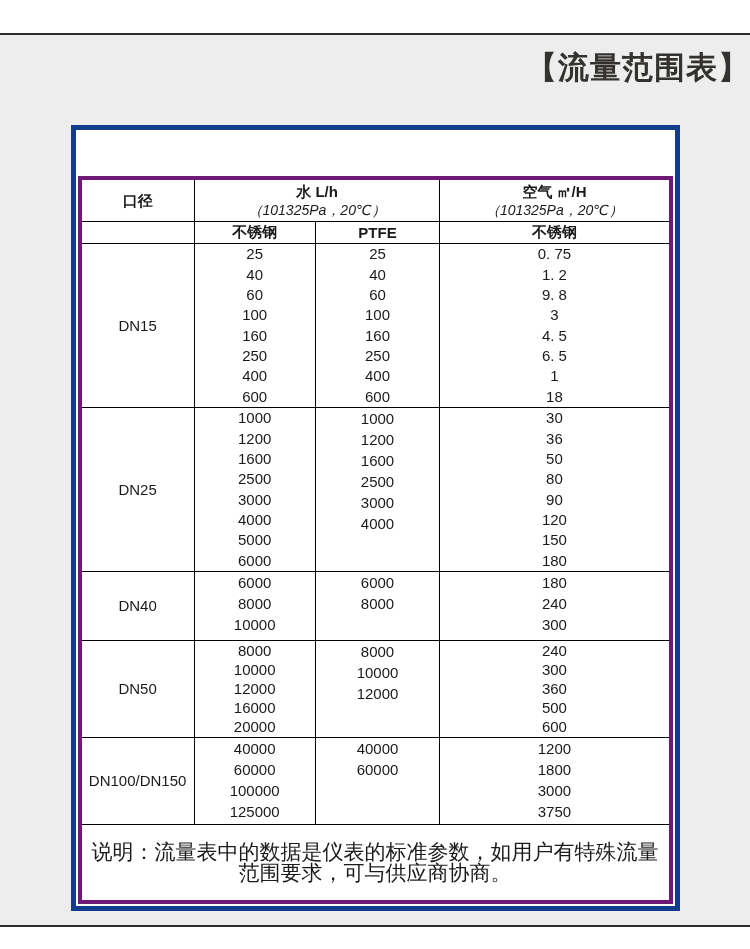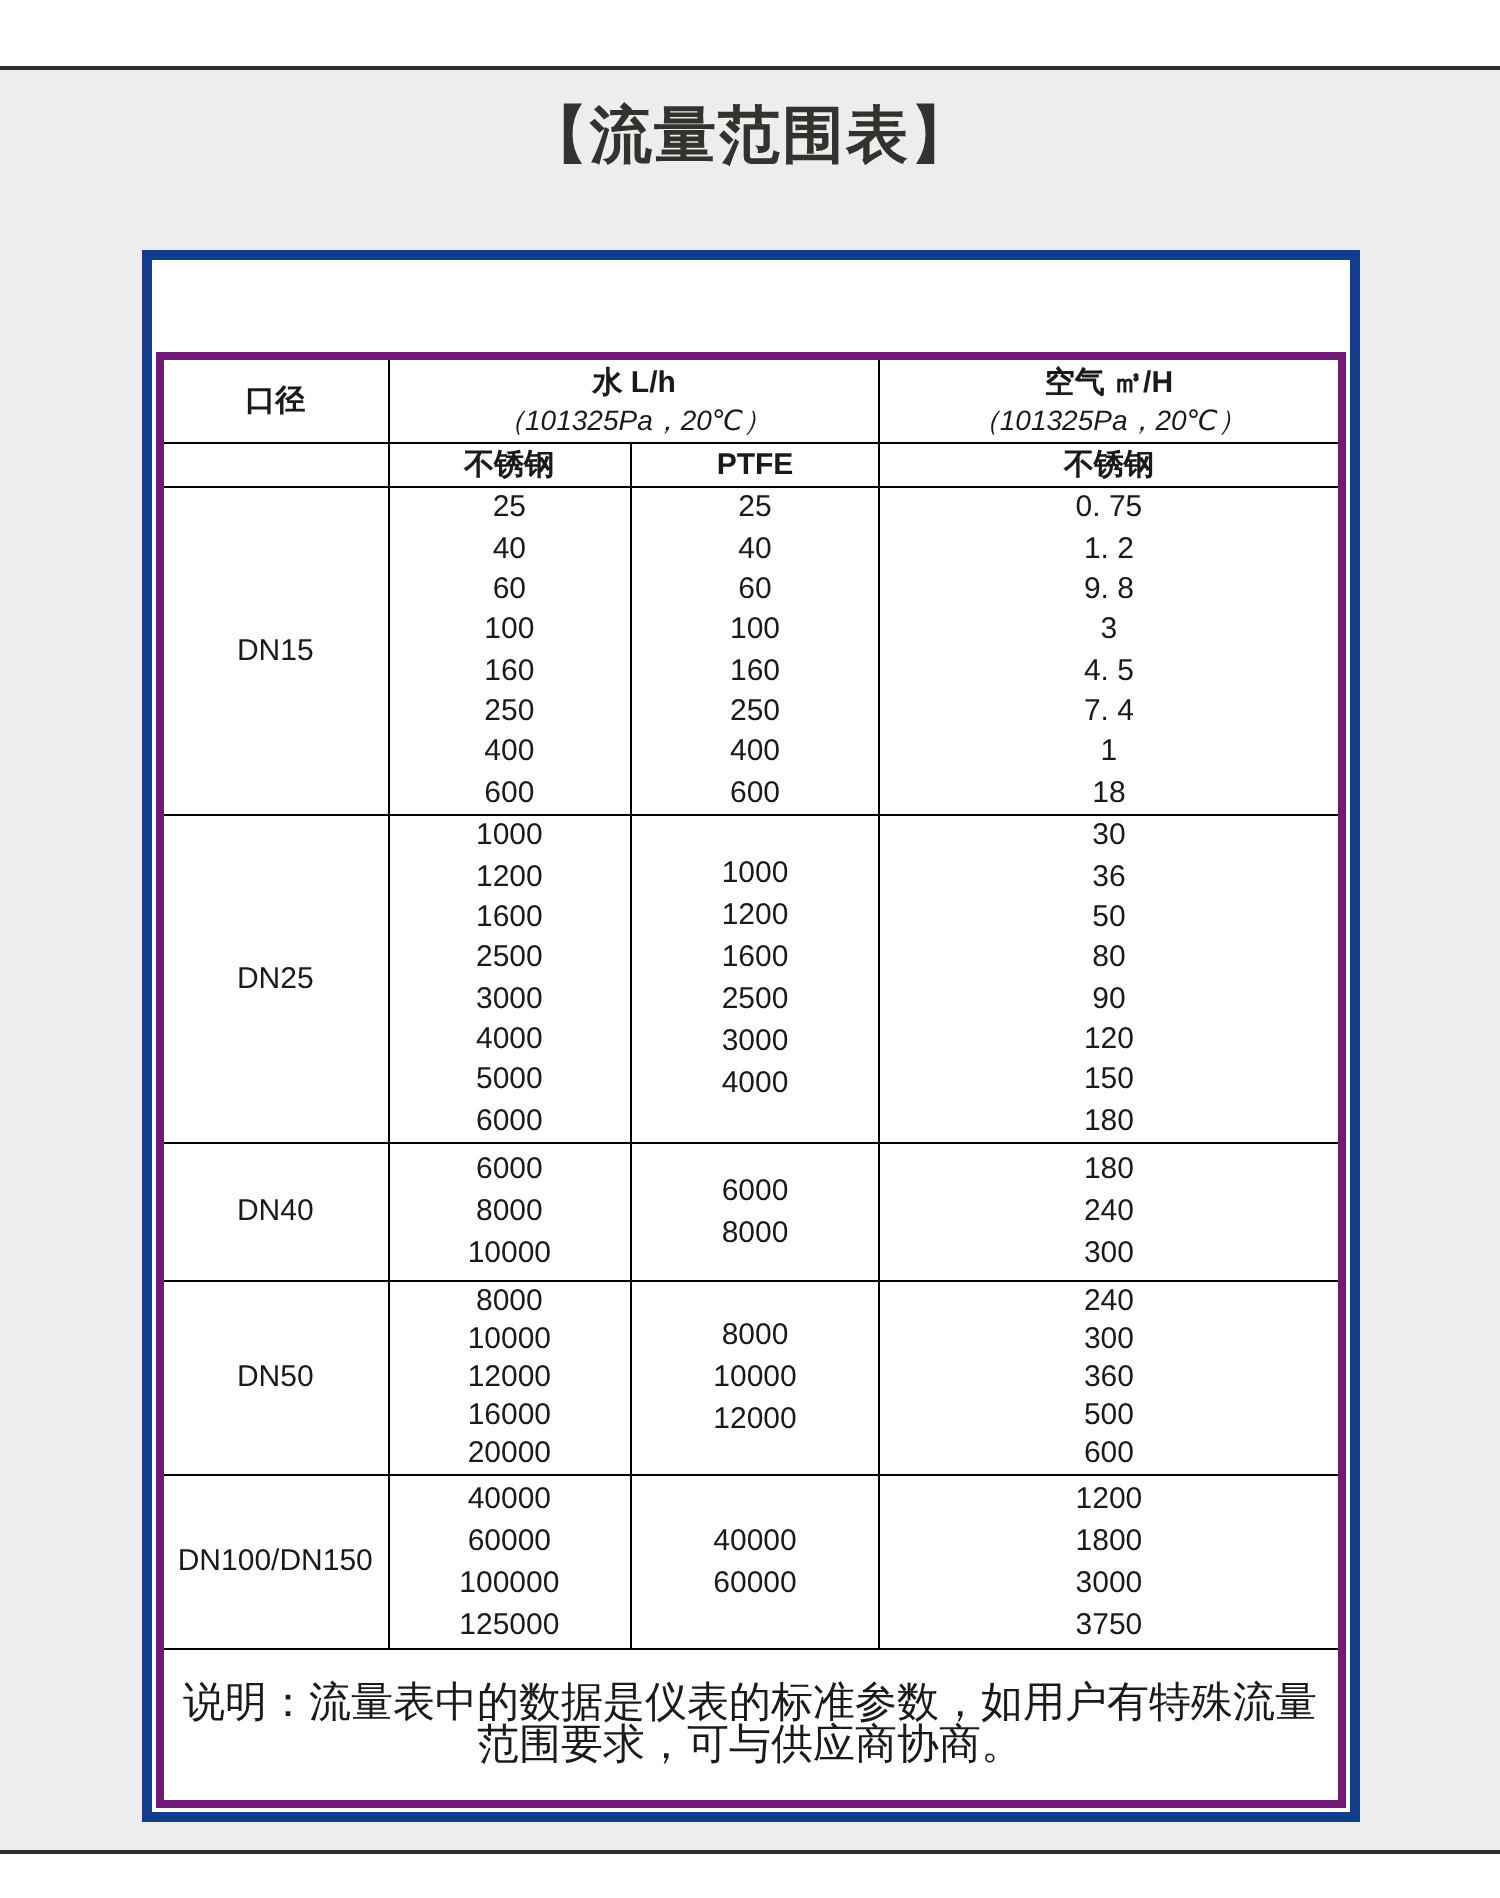--- a/index.html
+++ b/index.html
@@ -7,39 +7,39 @@
   body {
     font-family:"Liberation Sans","DejaVu Sans",sans-serif;
     background:#ffffff; color:#1a1a1a; width:750px; height:949px; overflow:hidden;
   }
   .top-strip { height:33px; background:#ffffff; }
   .main-area {
     height:894px; background:#ededee;
     border-top:2px solid #2e2e2e; border-bottom:2px solid #2e2e2e;
   }
   .page-title {
-    text-align:center; font-size:31px; font-weight:bold; color:#34322e;
+    text-align:right; font-size:31px; font-weight:bold; color:#34322e;
     padding-top:12px; height:58px; letter-spacing:1px;
   }
   .blue-frame {
     width:609px; margin:32px auto 0 auto;
     border:5px solid #123d8c; background:#ffffff; padding:2px;
   }
   table.flow { width:100%; border-collapse:collapse; border:4px solid #701a75; background:#fff; table-layout:fixed;margin-top:44px; }
   table.flow td { border:1px solid #000; text-align:center; vertical-align:middle; padding:0; }
   col.c1{width:114px;} col.c2{width:120px;} col.c3{width:124px;} col.c4{width:229px;}
   tr.hdr1 { height:43px; }
   tr.hdr2 { height:22px; }
   .hdr-main { display:block; font-weight:bold; font-size:15px; line-height:19px; }
   .hdr-cond { display:block; font-size:14px; line-height:18px;font-style:italic; }
   .subhdr { font-weight:bold; font-size:15px; }
   td.no-right { border-right:hidden; }
   td.no-left { border-left:hidden; }
   .dn { font-size:15px; }
-  .values { display:flex; flex-direction:column; justify-content:center; align-items:center; overflow:hidden; }
+  .values { display:flex; flex-direction:column; align-items:center; overflow:hidden; }
   .vline { flex:1 1 auto; max-height:21px; min-height:0; display:flex; align-items:center; justify-content:center; font-size:15px; width:100%; }
   .h8{height:163px;} .h3{height:68px;} .h5{height:96px;} .h2{height:40px;} .h4{height:86px;}
   tr.note-row { height:78px; }
   td.note {
     text-align:left; vertical-align:top; padding:9px 8px 0 8px;
     font-size:21px; line-height:21px;
   }
 </style>
 </head>
 <body>
@@ -107,21 +107,21 @@
                 <div class="vline">600</div>
               </div>
             </td>
         <td>
               <div class="values h8">
                 <div class="vline">0. 75</div>
                 <div class="vline">1. 2</div>
                 <div class="vline">9. 8</div>
                 <div class="vline">3</div>
                 <div class="vline">4. 5</div>
-                <div class="vline">7. 4</div>
+                <div class="vline">6. 5</div>
                 <div class="vline">1</div>
                 <div class="vline">18</div>
               </div>
             </td>
       </tr>
 
       <tr>
         <td class="dn">DN25</td>
         <td>
               <div class="values h8">

